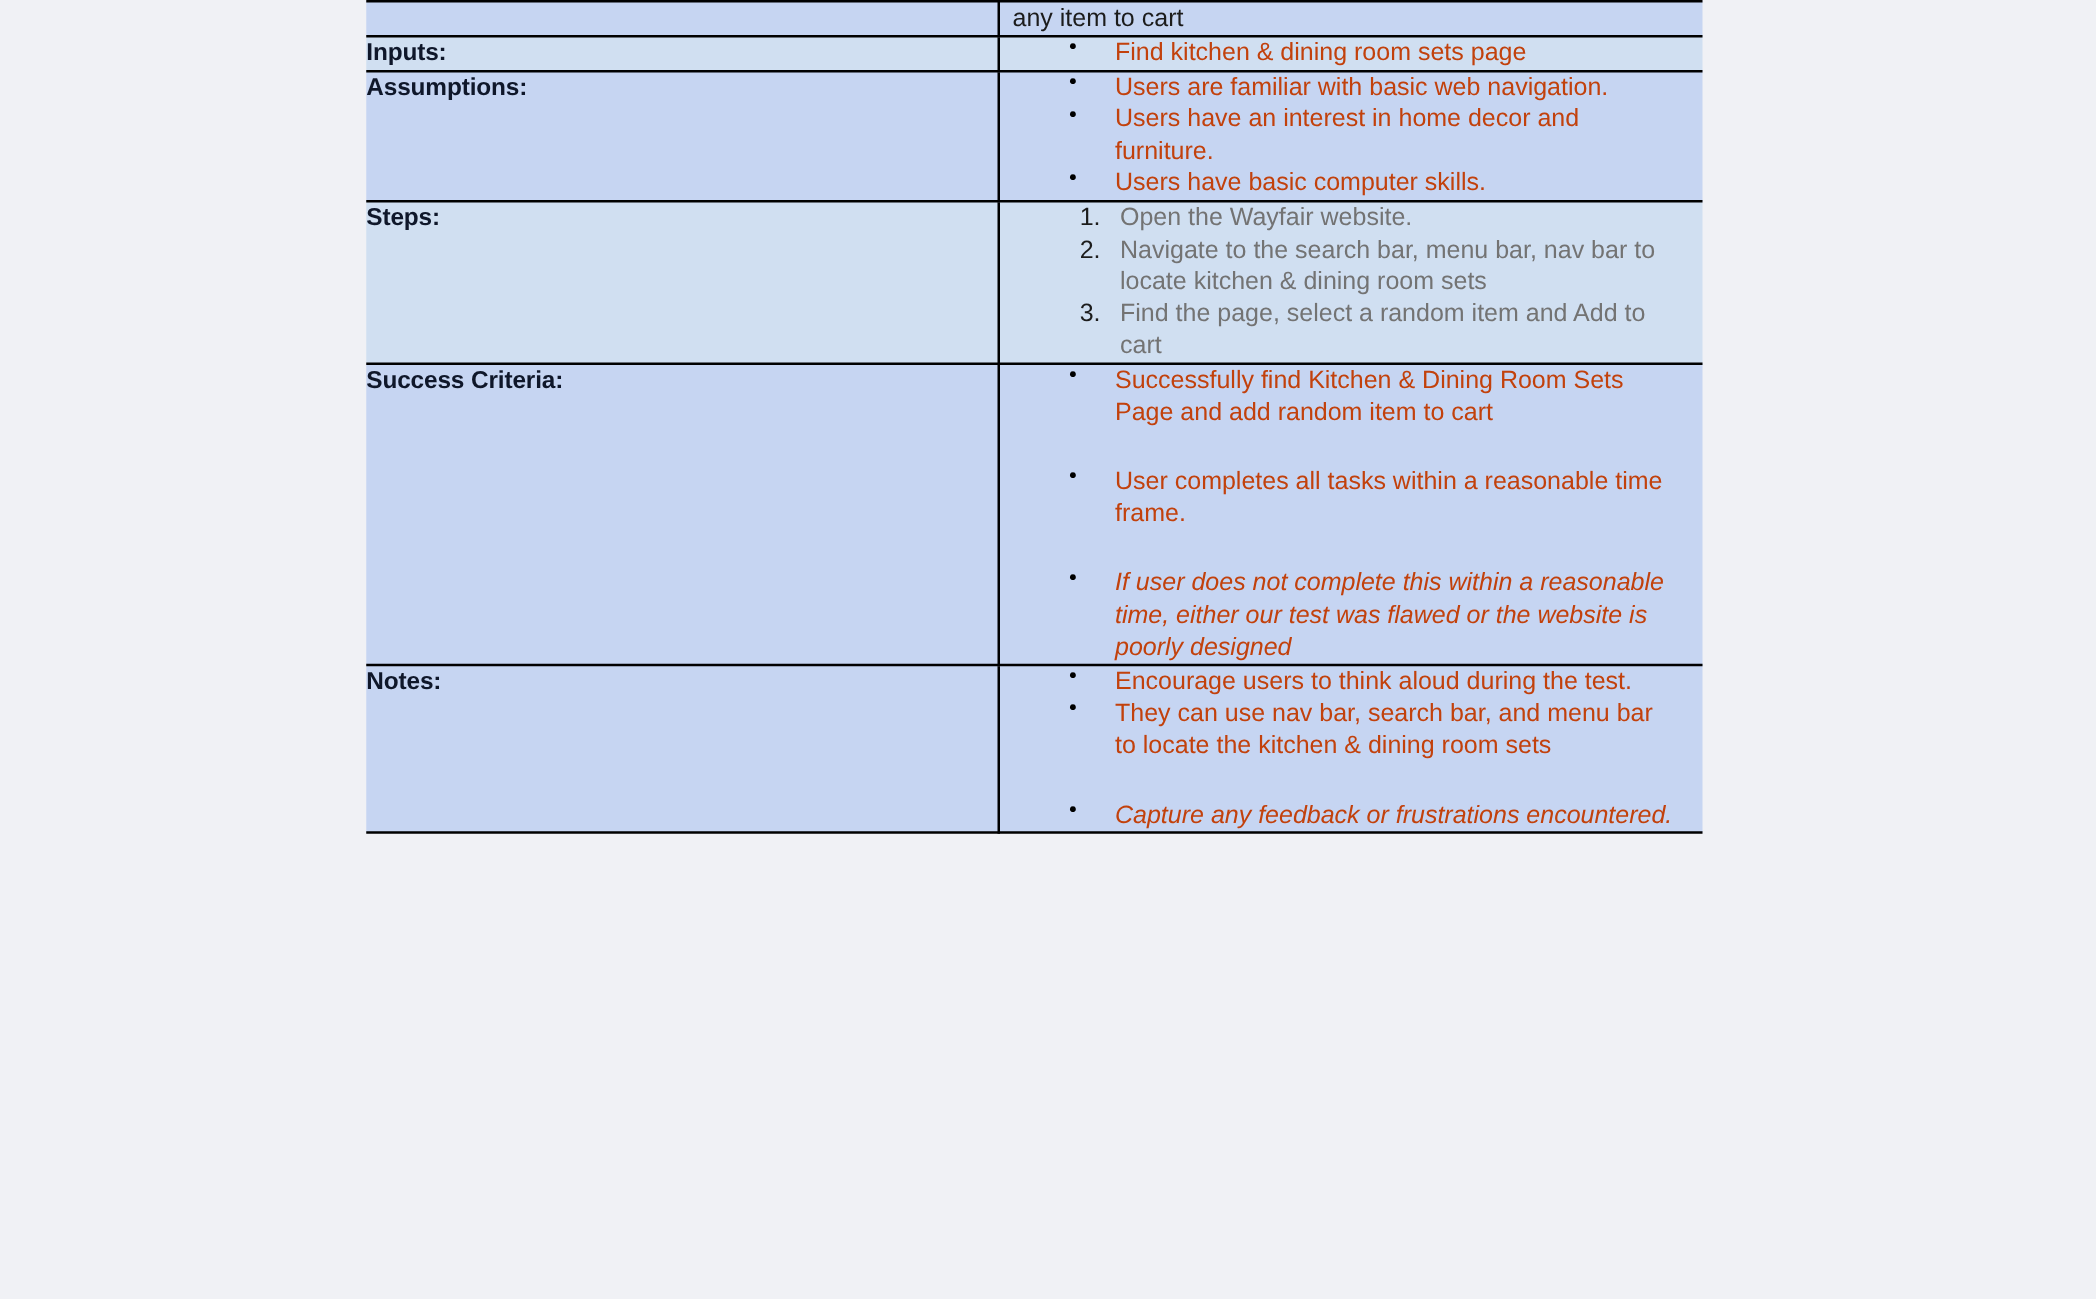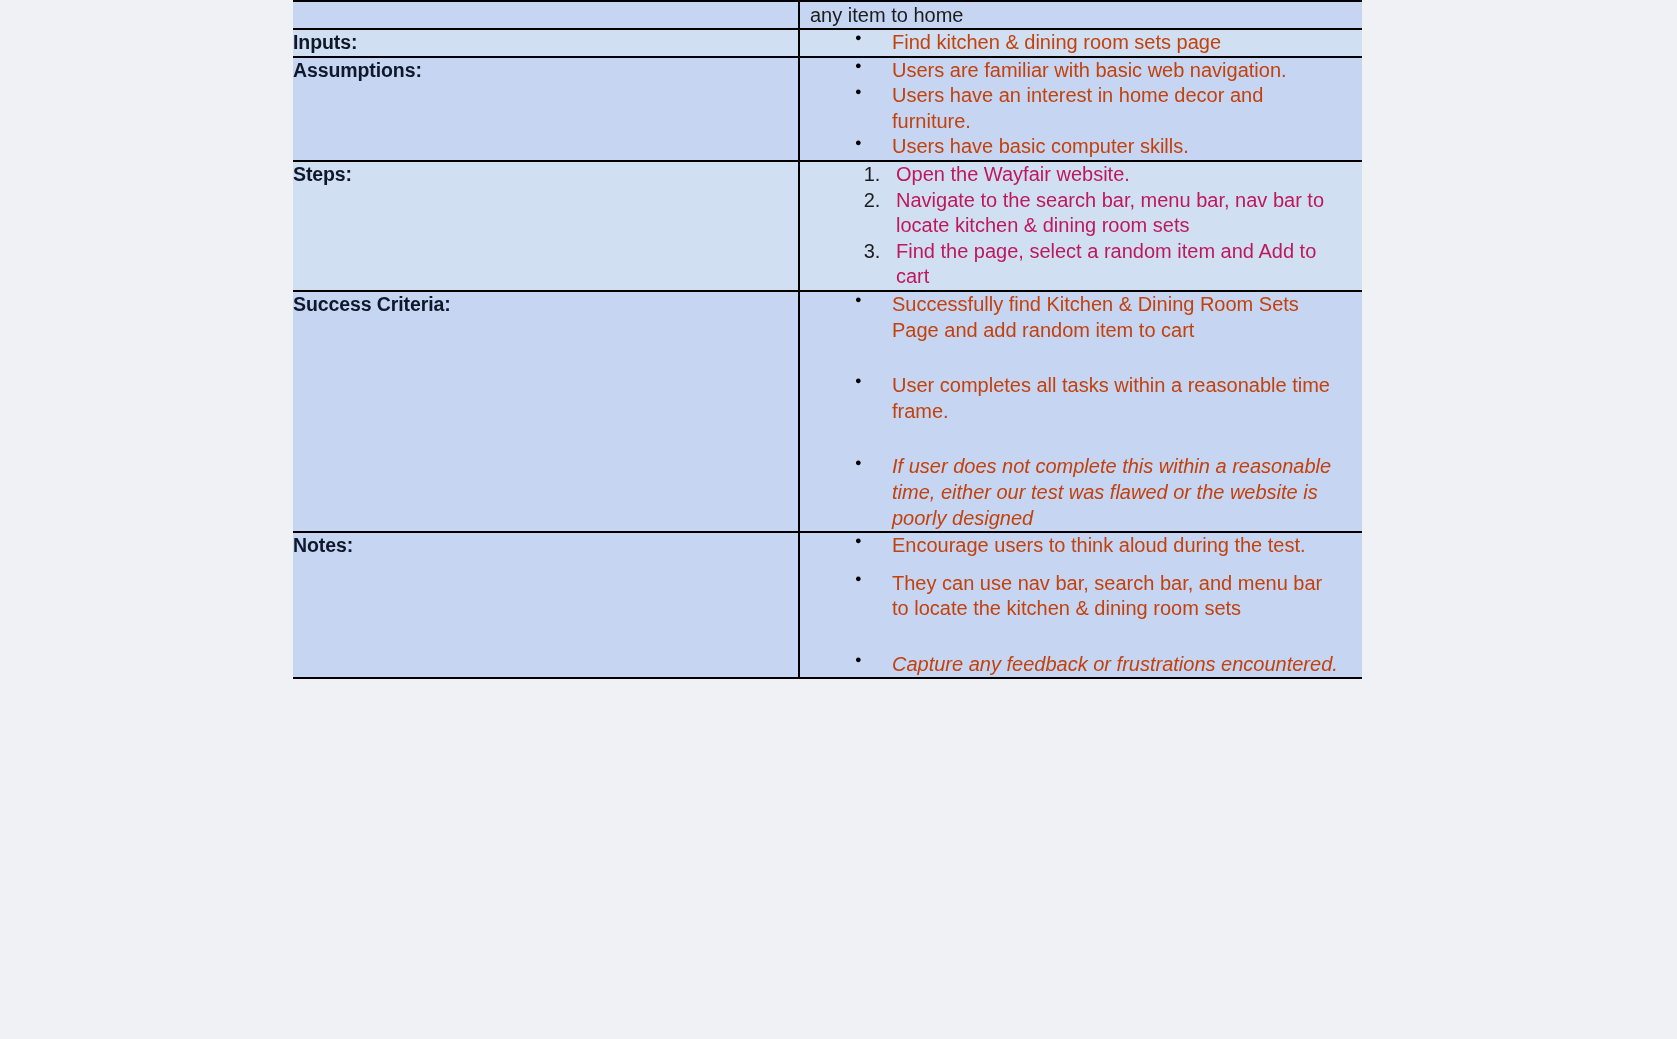--- a/index.html
+++ b/index.html
@@ -89,46 +89,46 @@
     position: absolute;
     left: 55px;
     top: 0.03em;
     font-size: 11px;
     line-height: 1.28;
     color: #000000;
   }
 
   ol.n-list > li {
     font-size: 20px;
-    color: #be185d;
+    color: #737373;
     line-height: 1.28;
     padding-left: 10px;
     margin: 0;
   }
   ol.n-list > li::marker {
     font-size: 20px;
     color: #1c1c1c;
   }
 
   ul.spaced > li { margin-bottom: 30px; }
   ul.spaced > li:last-child { margin-bottom: 0; font-style: italic; }
-  ul.spaced > li.tight { margin-bottom: 12px; }
+  ul.spaced > li.tight { margin-bottom: 0; }
 </style>
 </head>
 <body>
 
 <table id="doc-table">
   <tbody>
 
     <tr class="row-dark partial-row">
       <td class="label-cell">
         <div class="label-text"></div>
       </td>
       <td class="content-cell">
-        <div class="plain-text">any item to home</div>
+        <div class="plain-text">any item to cart</div>
       </td>
     </tr>
 
     <tr class="row-light">
       <td class="label-cell">
         <div class="label-text">Inputs:</div>
       </td>
       <td class="content-cell">
         <ul class="b-list">
           <li>Find kitchen &amp; dining room sets page</li>

